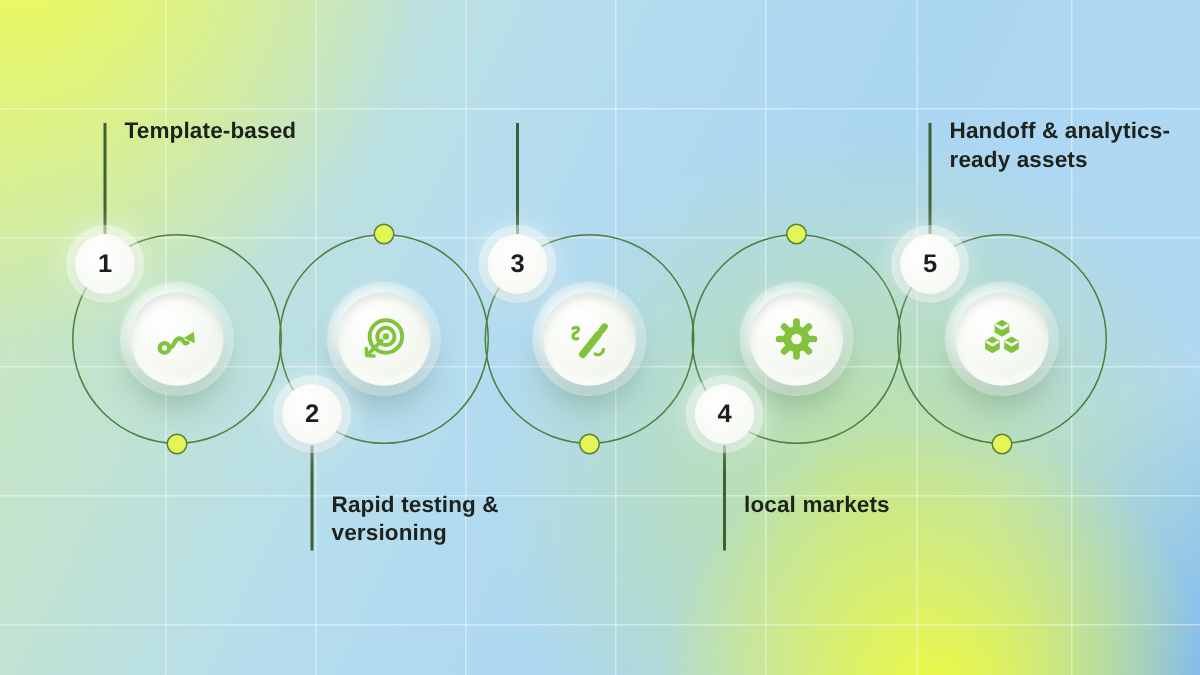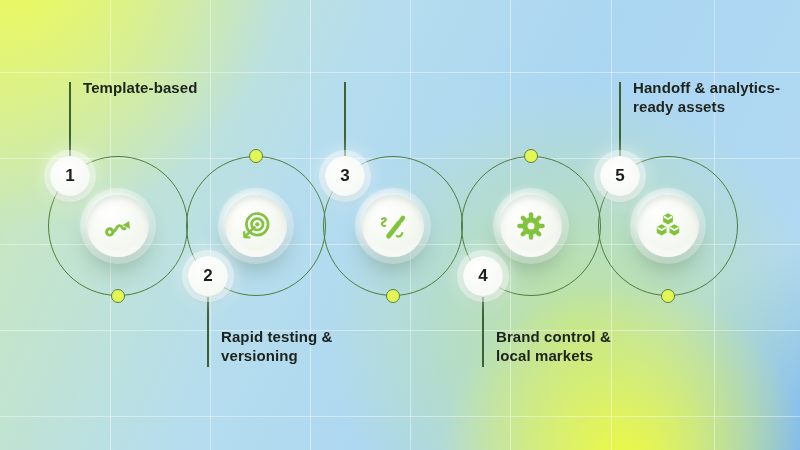--- a/index.html
+++ b/index.html
@@ -197,21 +197,20 @@
           <rect x="13.9" y="3" width="4.2" height="7" rx="2" transform="rotate(315 16 16)"></rect>
           <circle cx="16" cy="16" r="8.2"></circle>
         </g>
         <circle cx="16" cy="16" r="3.3" fill="#f6faf3"></circle>
       </svg>
     </div>
     <div class="badge">
         <span>4</span>
       </div>
     <div class="label">
-      <div>Brand control &amp;</div>
       <div>local markets</div>
     </div>
   </div>
 
   <div class="step above" style="--cx:668px">
     <div class="ring"></div>
     <div class="connector"></div>
     <div class="node-dot"></div>
     <div class="icon-circle">
       <svg width="34" height="34" viewBox="0 0 32 32">

